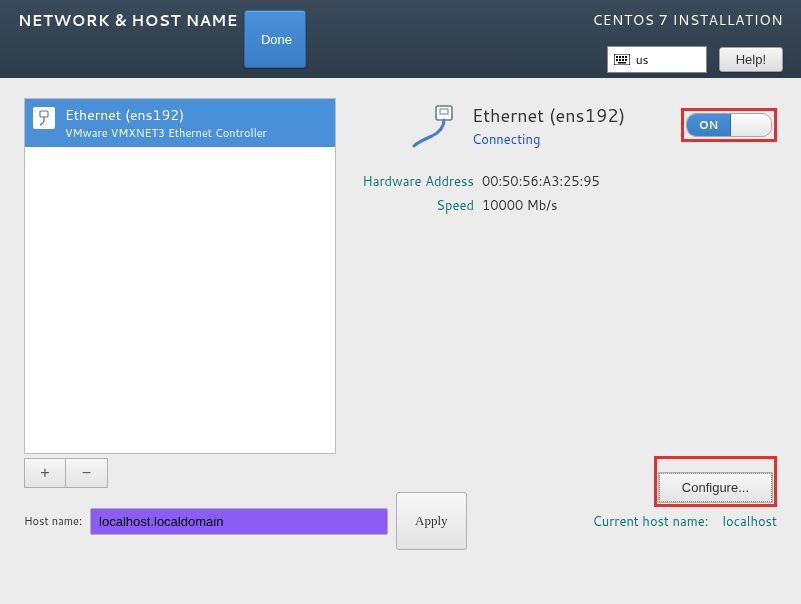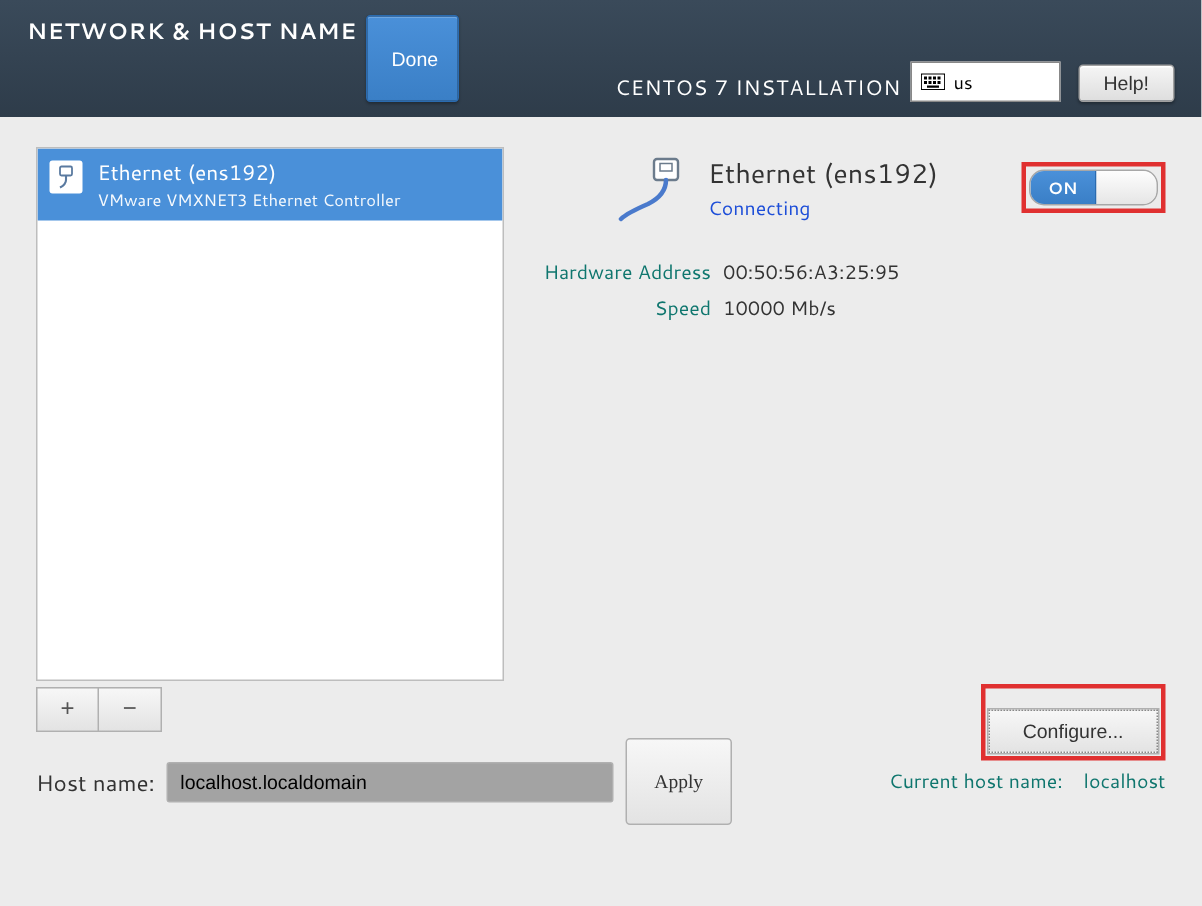--- a/index.html
+++ b/index.html
@@ -30,23 +30,23 @@
     background: linear-gradient(to bottom,#4a90d9,#3a7fc6);
     border: 1px solid #2a6bb0;
     color: #fff;
     padding: 4px 16px;
     border-radius: 3px;
     font-size: 13px;
     width: 62px;
     cursor: pointer;
     box-shadow: inset 0 1px rgba(255,255,255,.2), 0 1px 2px rgba(0,0,0,.3);
   }
-  .header-right { display:flex; flex-direction: row; align-items:flex-end; gap:6px; }
+  .header-right { display:flex; flex-direction: column; align-items:flex-end; gap:16px; }
   .install-title { font-size:14px; font-weight: normal; letter-spacing:0.5px;}
-  .header-bottom-right { display:flex; gap:12px; align-items:flex-end; }
+  .header-bottom-right { display:flex; gap:12px; align-items:center; }
   .keyboard-ind {
     background:#fff;
     color:#000;
     padding:4px 8px 4px 6px;
     width:100px;
     font-size:12px;
     display:flex;
     align-items:center;
     gap:6px;
     border:1px solid #888;
@@ -174,28 +174,28 @@
   }
   .bottom-row {
     position:absolute;
     bottom:54px;
     left:24px; right:24px;
     display:flex;
     align-items:center;
     justify-content:space-between;
   }
   .hostname-left { display:flex; align-items:center; gap:8px; }
-  .hostname-label { font-size:15px; color:#333; }
+  .hostname-label { font-size:11px; color:#333; }
   .hostname-input {
     width:298px;
     padding:5px 8px;
     border:1px solid #b0b0b0;
     border-radius:2px;
     font-size:13px;
-    background:#a3a3a3;
+    background:#8b5cf6;
   }
   .apply-btn {
     background:linear-gradient(to bottom,#f7f7f7,#e3e3e3);
     border:1px solid #b0b0b0;
     padding:20px 18px;
     border-radius:3px;
     font-size:13px;
     color:#333;
     cursor:pointer;
     font-family:Liberation Serif, serif;

